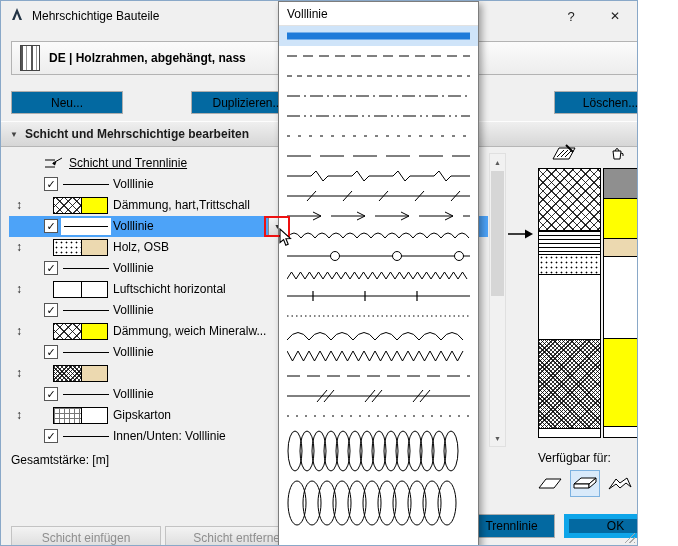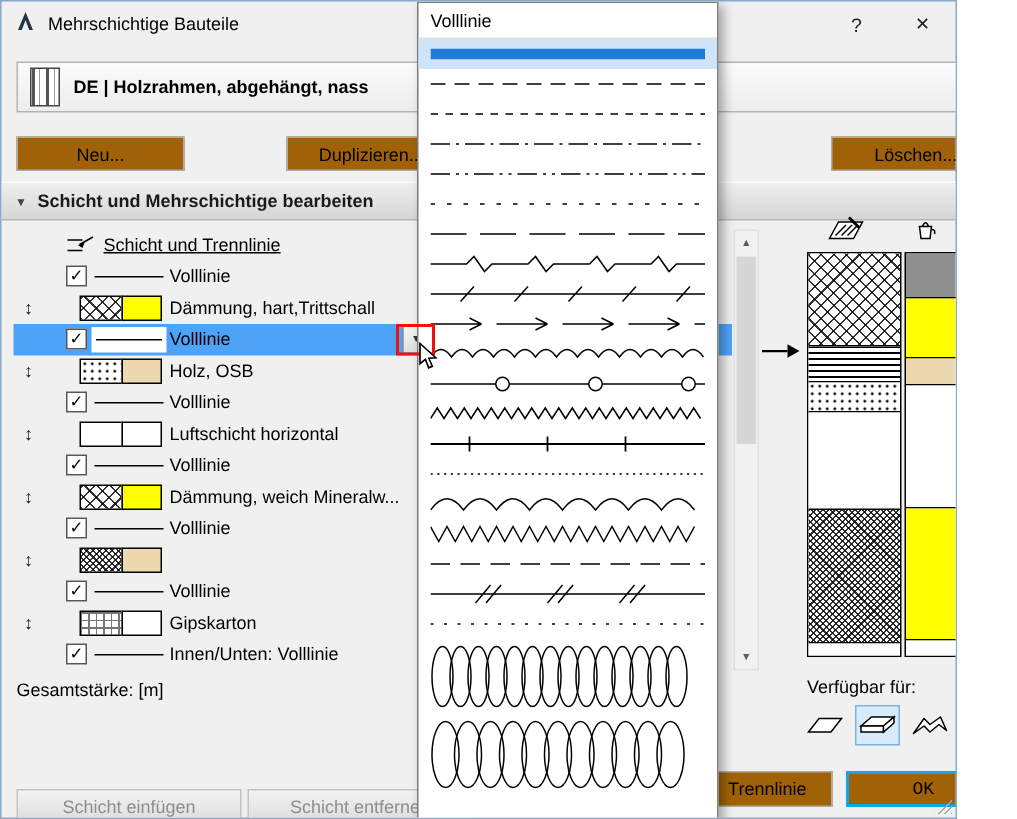--- a/index.html
+++ b/index.html
@@ -7,23 +7,23 @@
 body{font-family:"Liberation Sans",sans-serif;font-size:12px;color:#000;background:#fff;}
 .dialog{position:relative;width:638px;height:546px;background:#f0f0f0;border:1px solid #89a8c8;overflow:hidden;}
 .titlebar{position:absolute;left:0;top:0;right:0;height:30px;display:flex;align-items:center;gap:7px;padding-left:9px;}
 .winbtn{position:absolute;top:0;width:44px;height:30px;display:flex;align-items:center;justify-content:center;color:#222;}
 .help{right:44px;font-size:13px;}
 .close{right:0;font-size:12px;}
 .composite{position:absolute;left:10px;top:40px;width:657px;height:34px;border:1px solid #b3b3b3;background:linear-gradient(#fbfbfb,#ededed);display:flex;align-items:center;gap:9px;padding:0 8px;}
 .comp-thumb{width:20px;height:26px;border:1px solid #444;background:#fff;background-image:repeating-linear-gradient(90deg,#555 0 2px,#fff 2px 5px,#999 5px 6px,#fff 6px 10px);}
 .comp-label{font-weight:bold;white-space:nowrap;}
 .comp-arrow{margin-left:auto;align-self:stretch;display:flex;align-items:center;padding-left:9px;border-left:1px solid #c9c9c9;font-size:9px;color:#333;}
-.btn{position:absolute;height:23px;background:#a16207;border:1px solid #adadad;display:flex;align-items:center;justify-content:center;white-space:nowrap;}
+.btn{position:absolute;height:23px;background:#0369a1;border:1px solid #adadad;display:flex;align-items:center;justify-content:center;white-space:nowrap;}
 .btn.dis{color:#8e8e8e;background:linear-gradient(#f3f3f3,#dcdcdc);border-color:#c3c3c3;margin-top:48px;}
-.btn.ok{border:2px solid #0ea5e9;height:24px;font-family:Liberation Mono, monospace;}
+.btn.ok{border:5px solid #0ea5e9;height:24px;}
 .btn.cancel{height:24px;}
 .section-bar{position:absolute;left:0;top:120px;width:678px;height:26px;background:linear-gradient(#efefef,#d6d6d6);border-top:1px solid #fdfdfd;border-bottom:1px solid #b6b6b6;display:flex;align-items:center;gap:7px;padding-left:9px;font-weight:bold;color:#1a1a1a;}
 .tri{font-size:8px;color:#444;font-weight:normal;}
 .layer-list{position:absolute;left:8px;top:152px;width:479px;}
 .lrow{position:relative;height:21px;}
 .lrow.selected{background:#4da3f8;}
 .hdr-icon{position:absolute;left:34px;top:3px;}
 .hdr-label{position:absolute;left:60px;top:0;line-height:21px;text-decoration:underline;}
 .cb{position:absolute;left:35px;top:3px;width:14px;height:14px;background:#fff;border:1px solid #565656;font-size:11px;line-height:12px;text-align:center;}
 .line-sample{position:absolute;left:54px;top:10px;width:46px;border-top:1px solid #000;}

